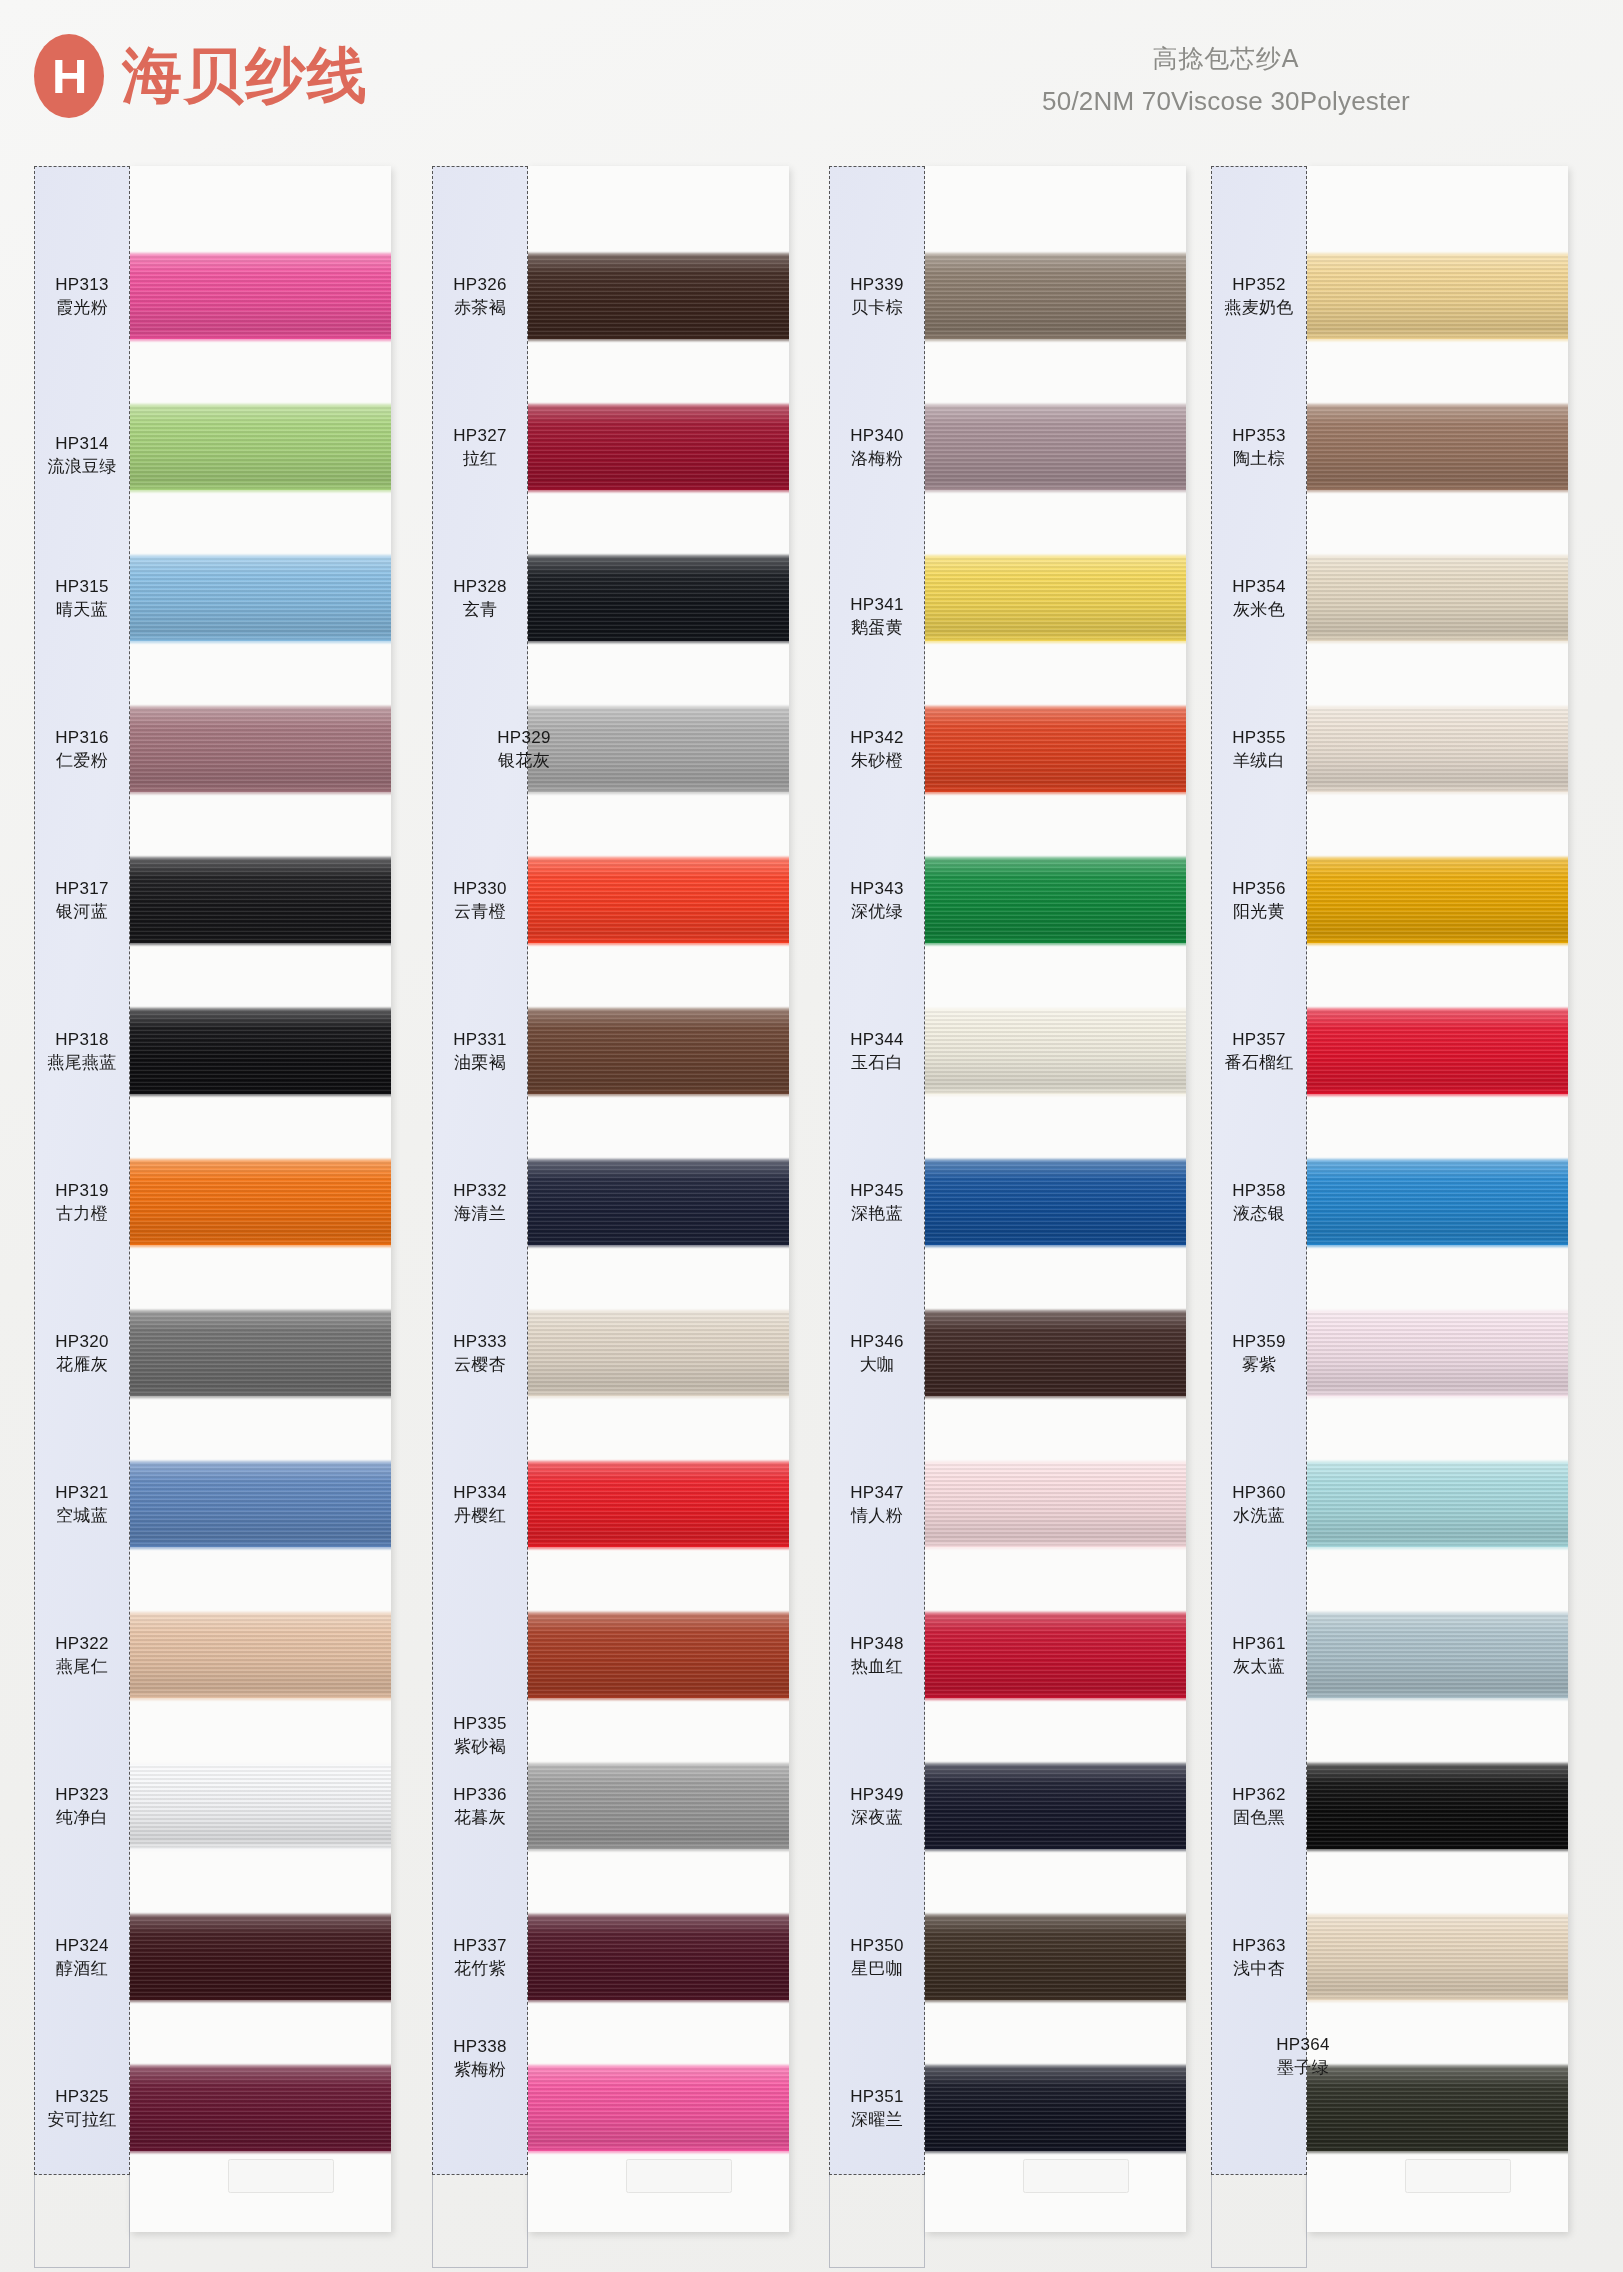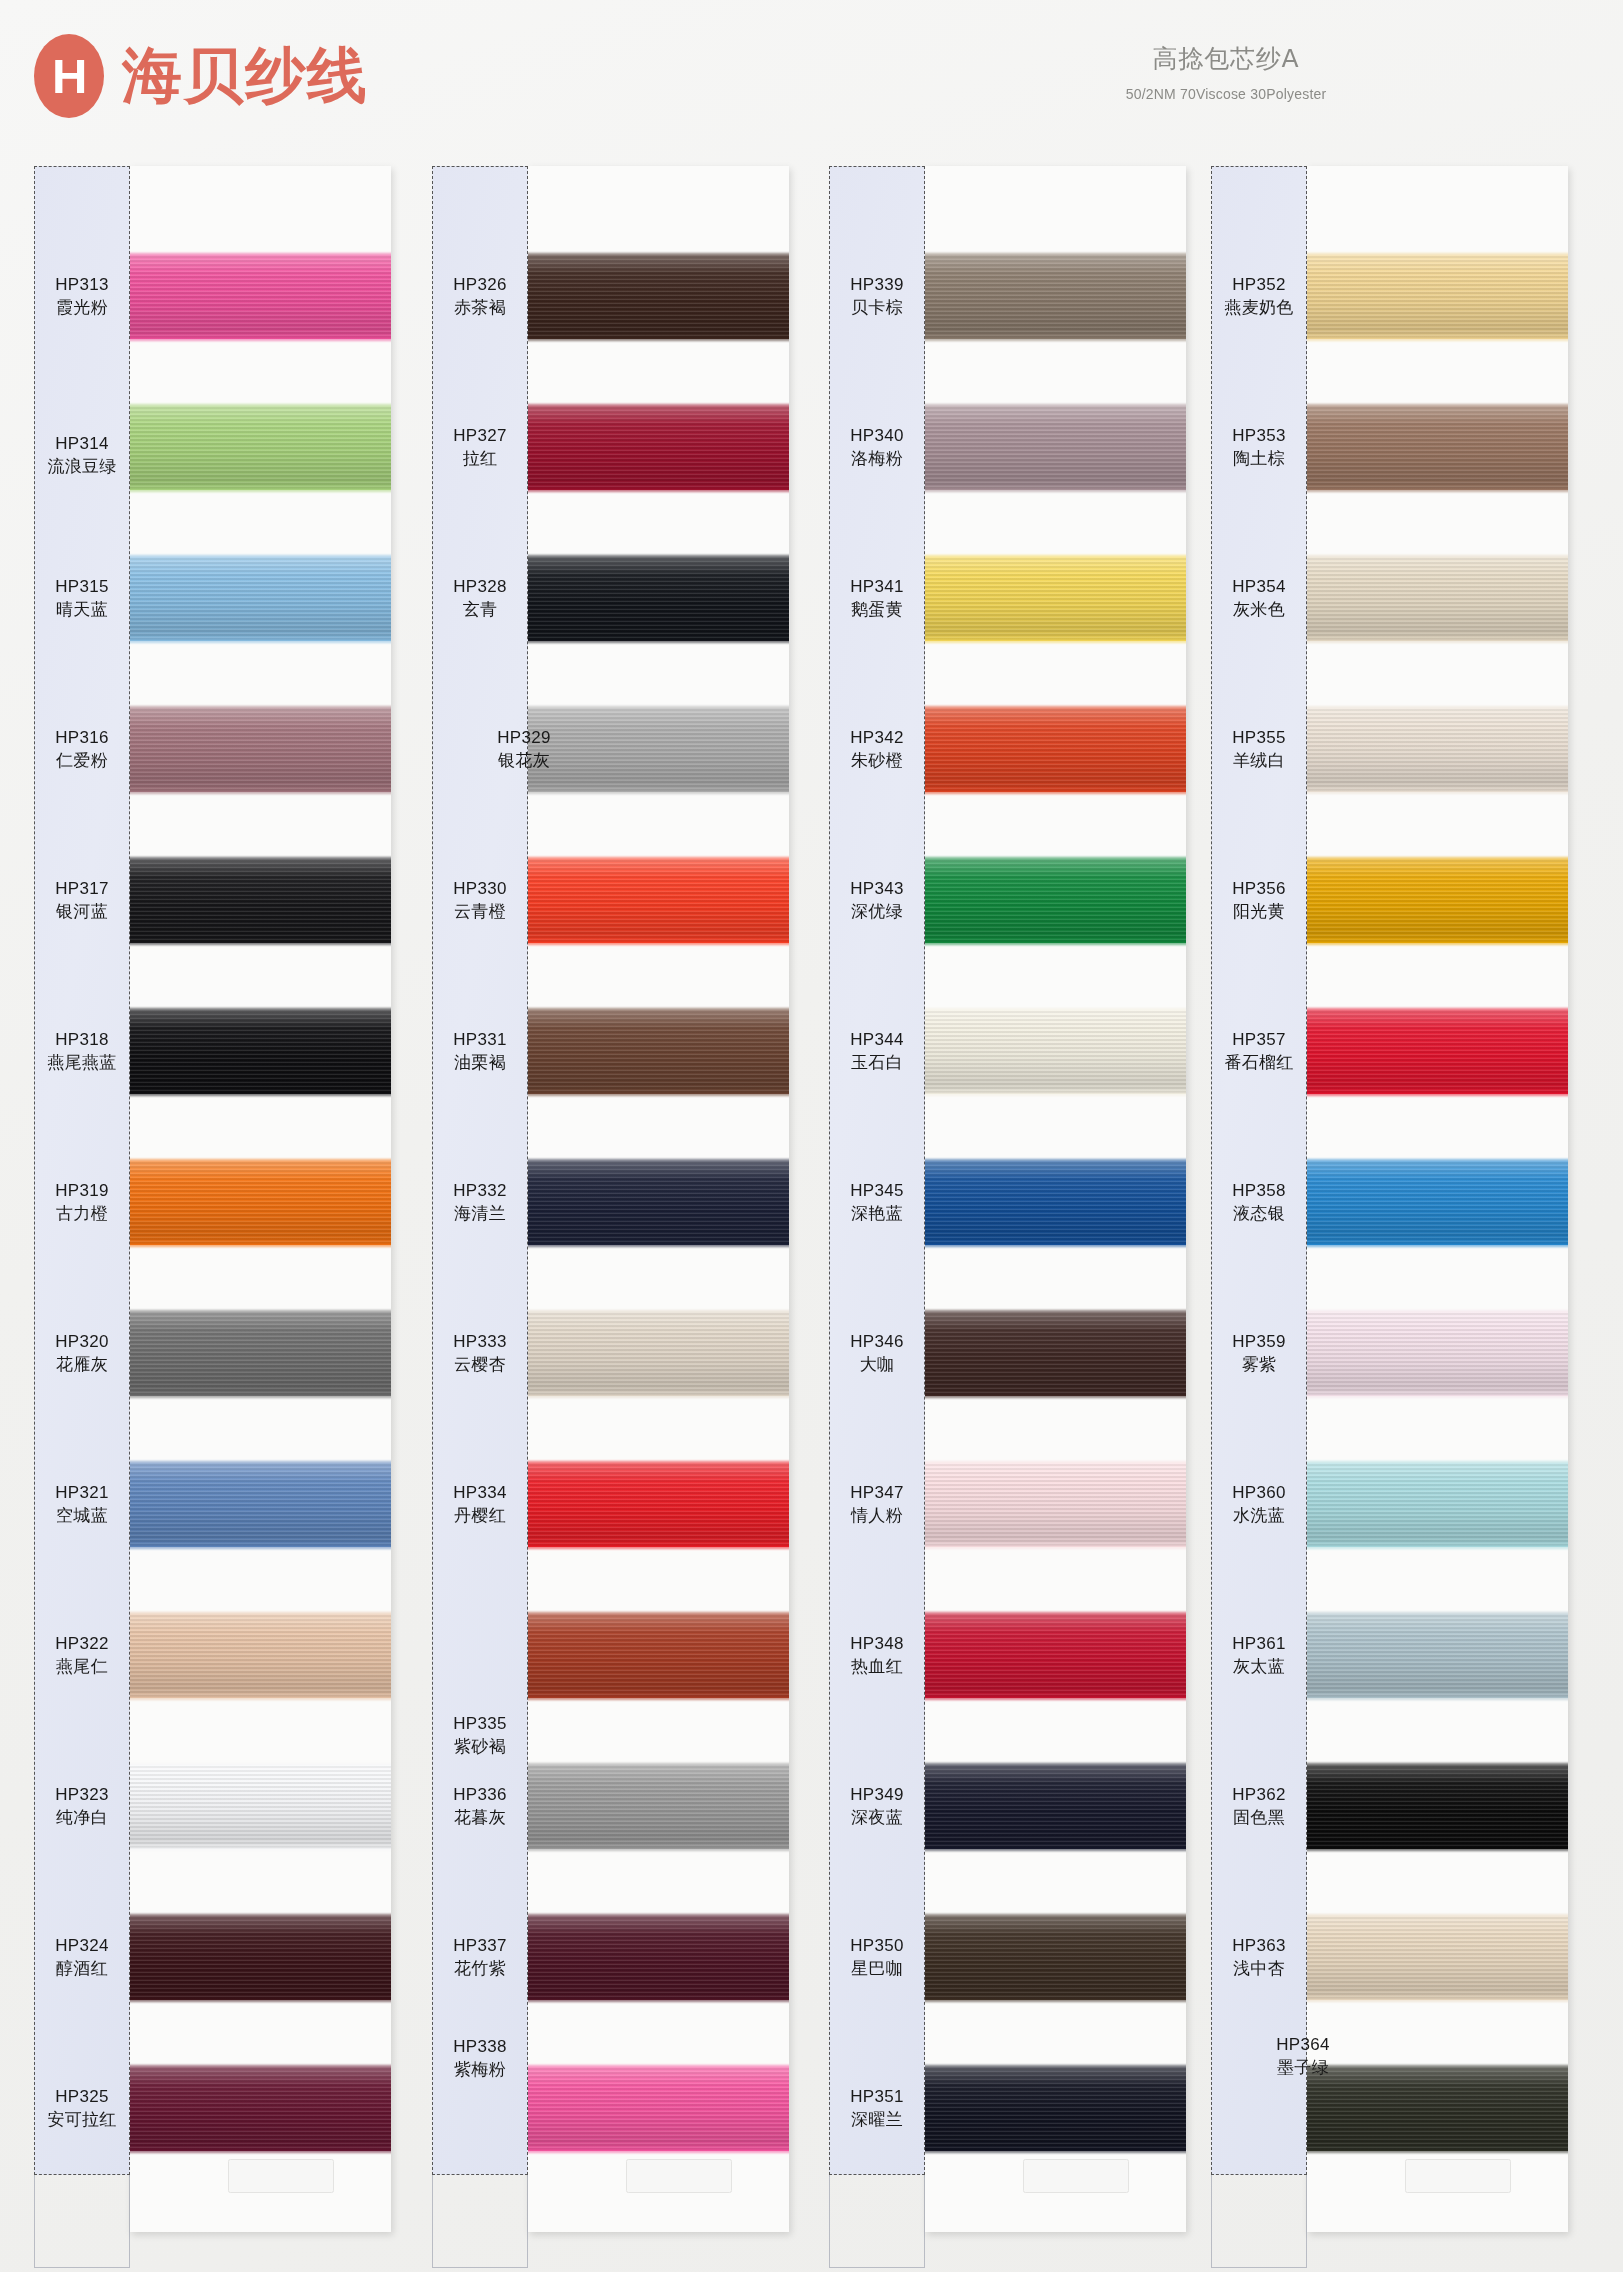--- a/index.html
+++ b/index.html
@@ -27,21 +27,21 @@
   #logo .wordmark {
     font-size: 60px; font-weight: bold; letter-spacing: 1.6px;
     font-family: "DejaVu Sans", "Liberation Sans", sans-serif;
   }
   #titleblock {
     position: absolute; left: 942px; top: 42px; width: 568px;
     text-align: center; color: #8b8b87;
   }
   #titleblock .t1 { font-size: 25px; letter-spacing: 0.8px; margin-bottom: 11.4px; font-family:"DejaVu Sans","Liberation Sans",sans-serif; }
   #titleblock .t2 { font-size: 20px; letter-spacing: 0.4px; margin-bottom: 13px; font-family:"DejaVu Sans","Liberation Sans",sans-serif;}
-  #titleblock .t3 { font-size: 14px; letter-spacing: 0.2px; font-family:"Liberation Sans",sans-serif; }
+  #titleblock .t3 { font-size: 26px; letter-spacing: 0.2px; font-family:"Liberation Sans",sans-serif; }
 
   
   #board { position: absolute; top: 166px; left: 0; width: 1623px; height: 2106px; }
   .column { position: absolute; top: 0; height: 2102px; }
   .col-label-strip {
     position: absolute; top: 0; left: 0;
     width: 96px; height: 2009px;
     background: linear-gradient(100deg,#e3e6f3 0%, #e7eaf5 40%, #dfe3f1 100%);
     border: 1.6px dashed #555;
     z-index: 3;
@@ -482,21 +482,21 @@
           </div>
         </div>
         <div class="lbl" style="top: 107px;">
           <div class="code">HP339</div>
           <div class="name">贝卡棕</div>
         </div>
         <div class="lbl" style="top: 258px;">
           <div class="code">HP340</div>
           <div class="name">洛梅粉</div>
         </div>
-        <div class="lbl" style="top: 409px;">
+        <div class="lbl" style="top: 427px;">
           <div class="code">HP341</div>
           <div class="name">鹅蛋黄</div>
         </div>
         <div class="lbl" style="top: 560px;">
           <div class="code">HP342</div>
           <div class="name">朱砂橙</div>
         </div>
         <div class="lbl" style="top: 711px;">
           <div class="code">HP343</div>
           <div class="name">深优绿</div>

